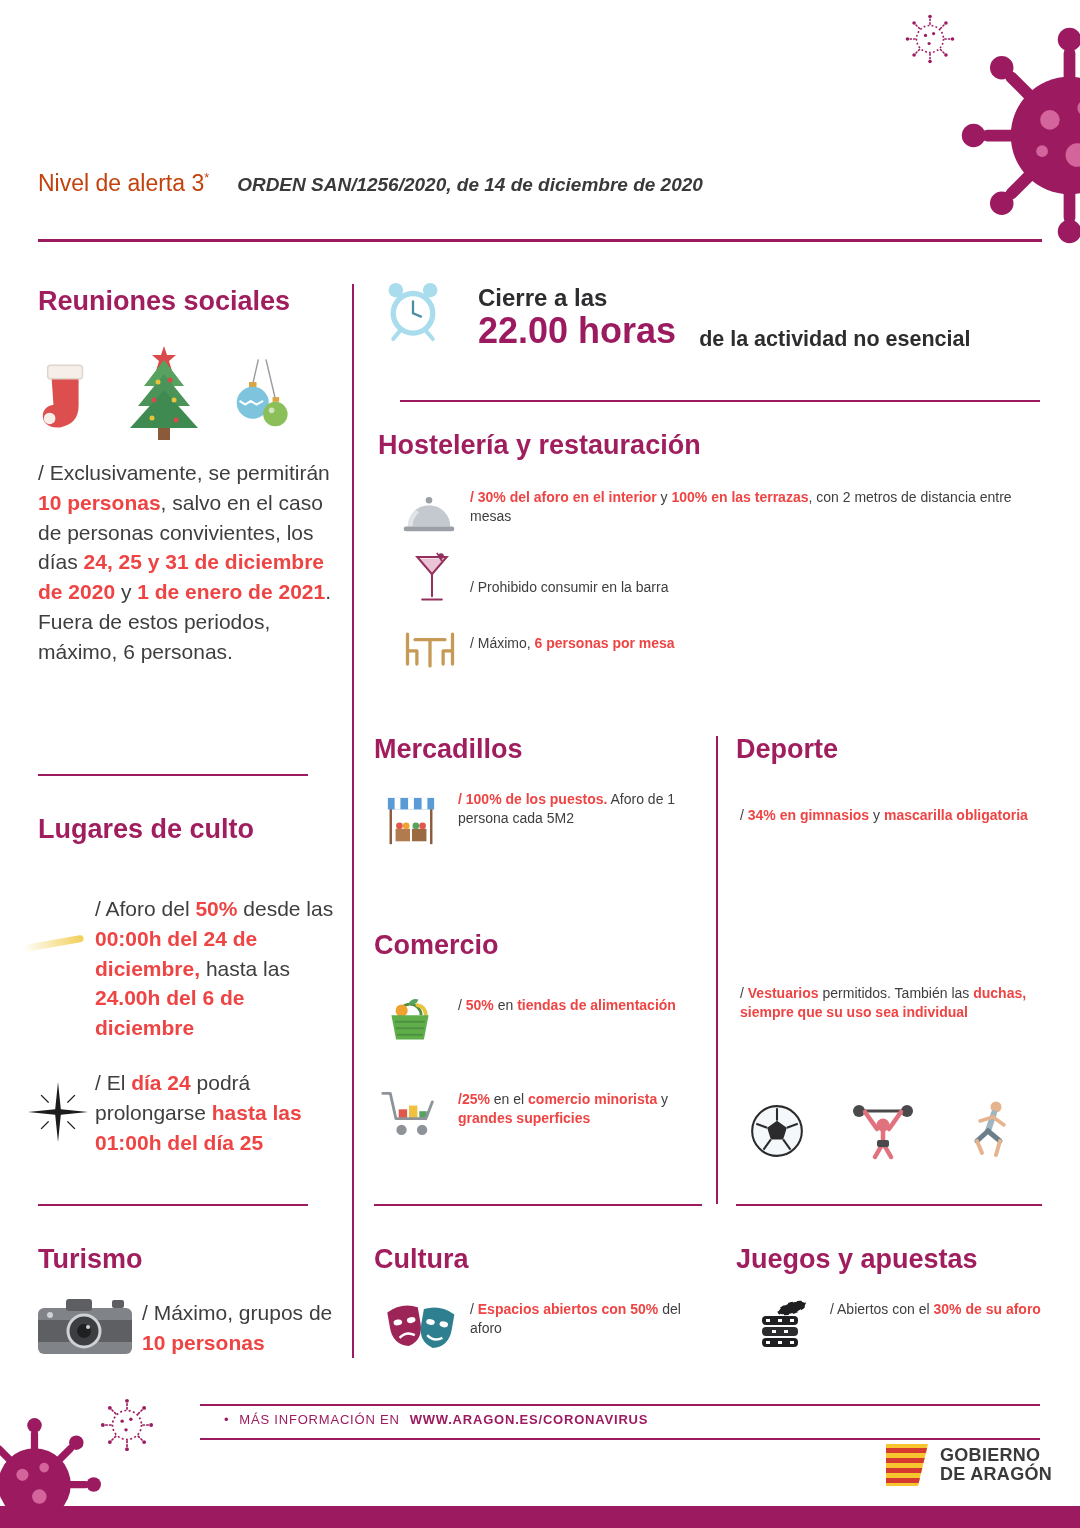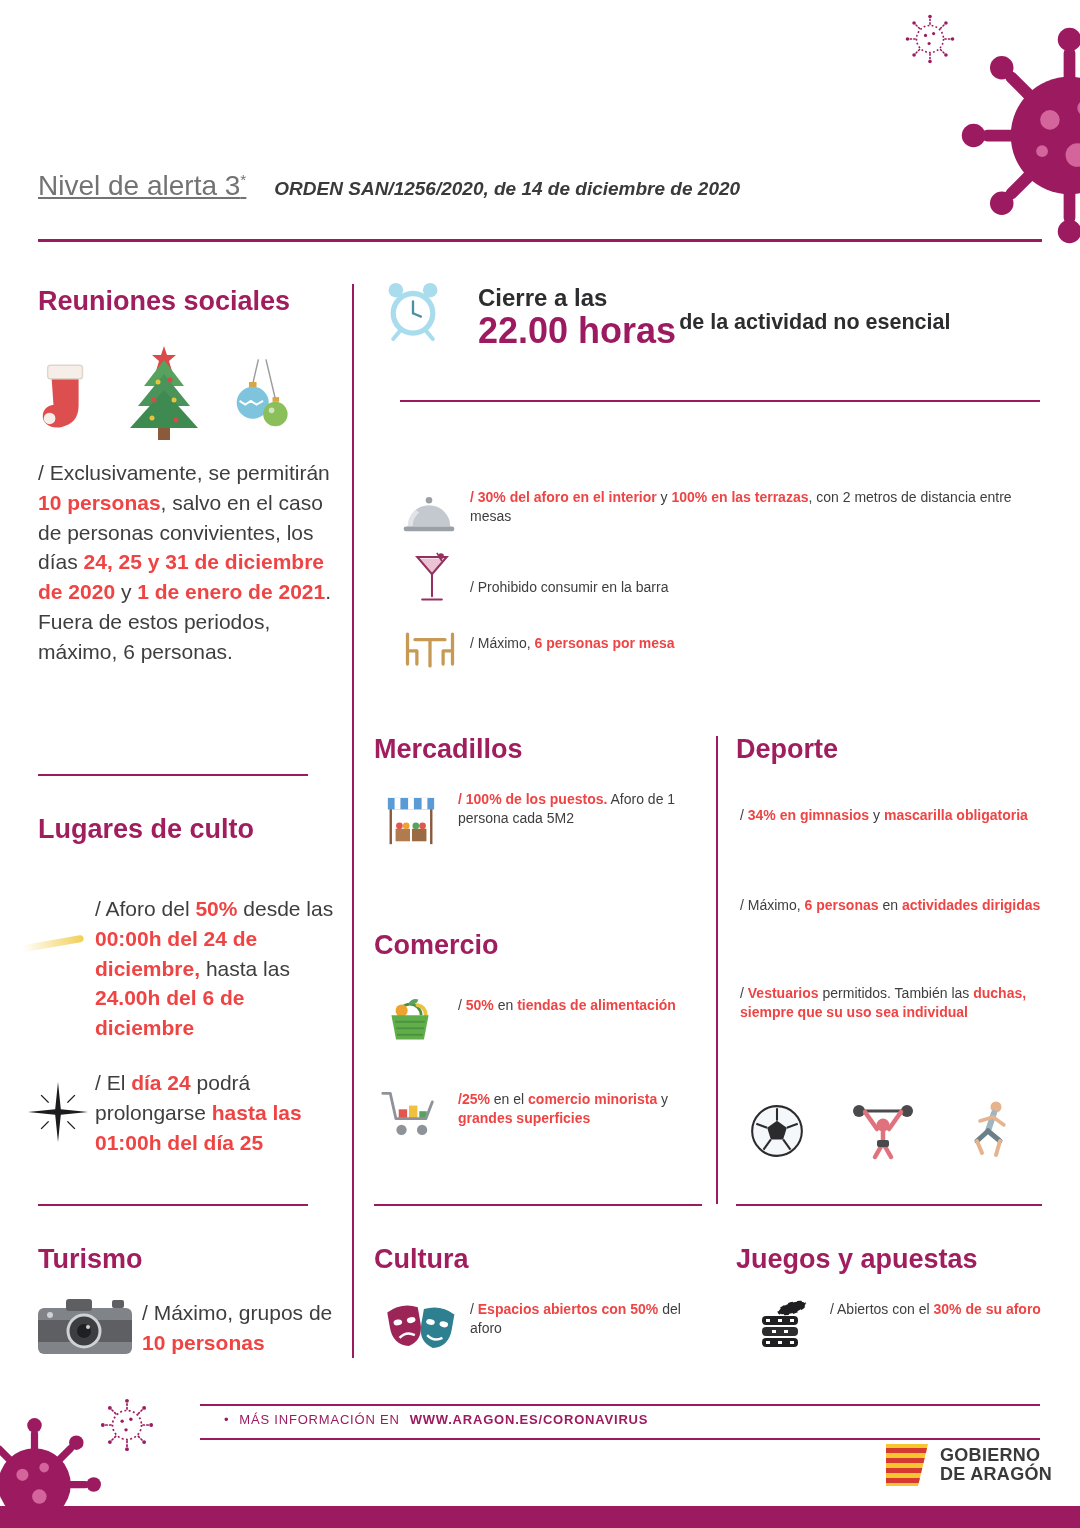--- a/index.html
+++ b/index.html
@@ -9,30 +9,30 @@
     background:#ffffff; overflow:hidden;
     font-family:"Liberation Sans","DejaVu Sans",sans-serif;
     color:#3e3e40;
   }
   .abs { position:absolute; }
 
   
   .title { font-size:41px; line-height:1.24; font-weight:700; }
   .title .accent { color:#a81b60; font-weight:700; }
   .title .plain  { color:#4a4a4d; font-weight:400; }
-  .alert-level { font-size:28px; color:#737373; font-weight:400;text-decoration:underline; }
+  .alert-level { font-size:23px; color:#c2410c; font-weight:400; }
   .alert-level .sup { vertical-align:super; font-size:55%; }
   .order-ref { font-size:19px; font-style:italic; font-weight:700; color:#3a3a3c; }
   .heading { color:#a01d5e; font-weight:700; font-size:27px; }
   .body-text { font-size:21px; line-height:1.42; color:#3e3e40; }
   .body-text .b, .item-text .b { font-weight:700; color:#ef4444;text-align:center; }
   .item-text { font-size:14px; line-height:1.38; color:#3e3e40; }
 
   .banner-intro { font-size:24px; font-weight:700; color:#2d2d2f; }
-  .banner-time-row { display:flex; align-items:flex-start; gap:3px; }
+  .banner-time-row { display:flex; align-items:flex-end; gap:23px; }
   .banner-time { font-size:36px; font-weight:700; color:#9c1b60; }
   .banner-scope { font-size:21.5px; font-weight:700; color:#2d2d2f; }
 
   
   .hr { background:#9c1b60; height:2px; }
   .hr-thick { background:#9c1b60; height:3px; }
   .vr { background:#9c1b60; width:2px; }
 
   .streak {
     height:7px; border-radius:4px; transform:rotate(-10deg);
@@ -215,20 +215,21 @@
 
   <div class="abs banner-intro" style="left:478px; top:284px;">Cierre a las</div>
 
   <div class="abs banner-time-row" style="left:478px; top:310px; width:566px;">
     <span class="banner-time">22.00 horas</span>
     <span class="banner-scope">de la actividad no esencial</span>
   </div>
 
   <div class="abs hr" style="left:400px; top:400px; width:640px;"></div>
 
+  <div class="abs heading" style="left:378px; top:430px;">Hostelería y restauración</div>
 
   <svg class="abs" style="left:402px; top:492px; width:54px; height:46px;" viewBox="0 0 66 52">
     <circle cx="33" cy="8" r="4" fill="#9aa0a6"></circle>
     <path d="M7 40 a26 26 0 0 1 52 0 z" fill="#c3c9cf"></path>
     <path d="M7 40 a26 26 0 0 1 10 -20 l4 3 a22 22 0 0 0 -8 17 z" fill="#ffffff" opacity="0.5"></path>
     <rect x="2" y="40" width="62" height="6" rx="3" fill="#9aa0a6"></rect>
   </svg>
   <div class="abs item-text" style="left:470px; top:488px; width:574px;"><span class="b">/ 30% del aforo en el interior</span><span> y </span><span class="b">100% en las terrazas</span><span>, con 2 metros de distancia entre mesas</span></div>
 
   <svg class="abs" style="left:414px; top:546px; width:36px; height:66px;" viewBox="0 0 44 66">
@@ -303,21 +304,20 @@
     </g>
     <circle cx="23" cy="46" r="5.5" fill="#8e9399"></circle>
     <circle cx="45" cy="46" r="5.5" fill="#8e9399"></circle>
   </svg>
   <div class="abs item-text" style="left:458px; top:1090px; width:252px;"><span class="b">/25%</span><span> en el </span><span class="b">comercio minorista</span><span> y </span><span class="b">grandes superficies</span></div>
 
   <div class="abs heading" style="left:736px; top:734px;">Deporte</div>
 
   <div class="abs item-text" style="left:740px; top:806px; width:302px;"><span>/ </span><span class="b">34% en gimnasios</span><span> y </span><span class="b">mascarilla obligatoria</span></div>
 
-  <div class="abs item-text" style="left:740px; top:896px; width:302px;"><span>/ Máximo, </span><span class="b">6 personas</span><span> en </span><span class="b">actividades dirigidas</span></div>
 
   <div class="abs item-text" style="left:740px; top:984px; width:308px;"><span>/ </span><span class="b">Vestuarios</span><span> permitidos. También las </span><span class="b">duchas, siempre que su uso sea individual</span></div>
 
   <div class="abs" style="left:748px; top:1098px; width:300px; height:66px; display:flex; align-items:center; gap:42px;">
     <svg style="width:58px; height:58px;" viewBox="0 0 56 56">
       <circle cx="28" cy="28" r="24" fill="#f4f8fa" stroke="#2b2b2d" stroke-width="2"></circle>
       <polygon points="28,18 37.5,24.9 33.9,36.1 22.1,36.1 18.5,24.9" fill="#2b2b2d"></polygon>
       <g stroke="#2b2b2d" stroke-width="2">
         <line x1="28" y1="18" x2="28" y2="6"></line>
           <line x1="37.5" y1="24.9" x2="48" y2="21"></line>

